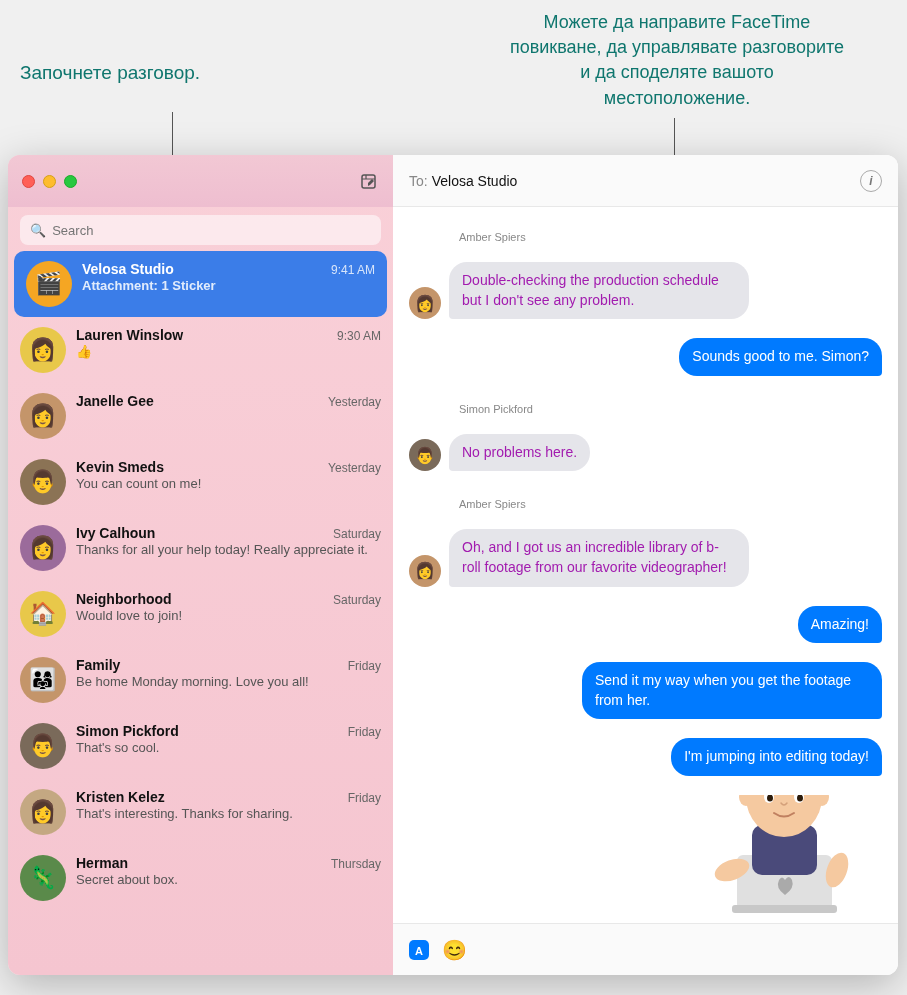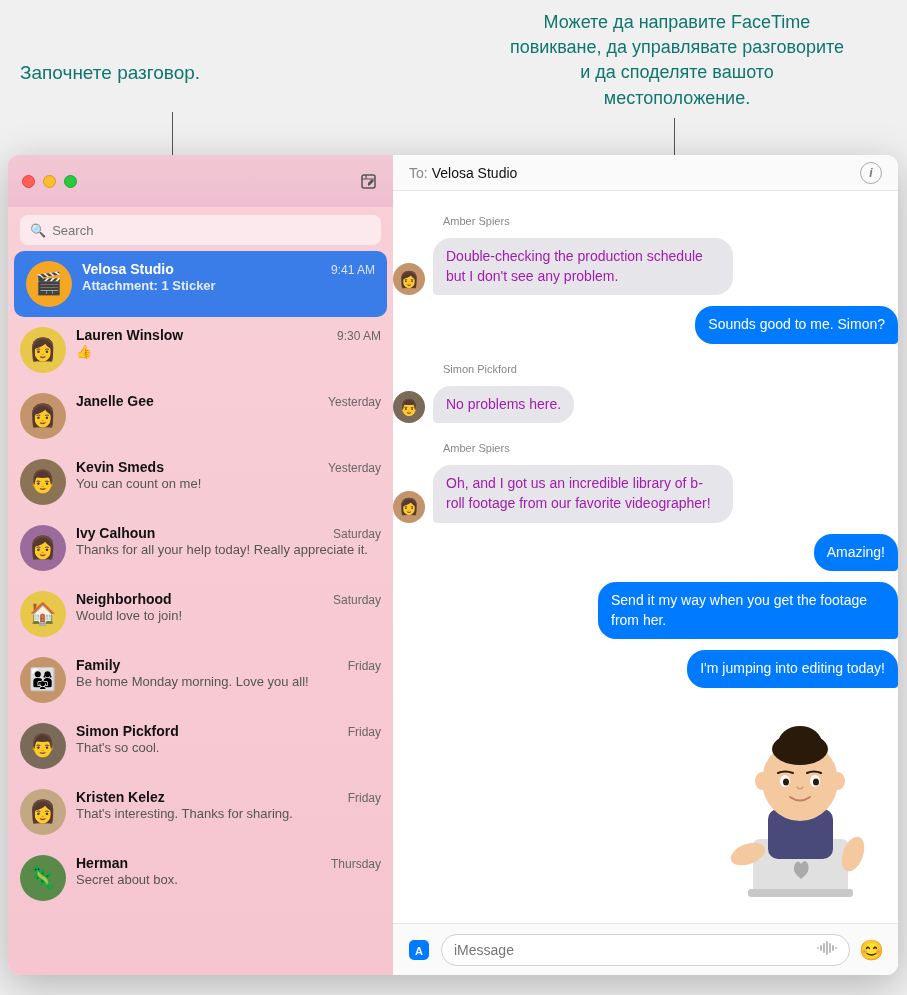--- a/index.html
+++ b/index.html
@@ -196,21 +196,21 @@
 
     
     .chat-area {
       flex: 1;
       background: #fff;
       display: flex;
       flex-direction: column;
     }
 
     .chat-header {
-      height: 36px;
+      height: 52px;
       border-bottom: 1px solid #e8e8e8;
       display: flex;
       align-items: center;
       padding: 0 16px;
       background: #fafafa;
     }
     .chat-to-label {
       font-size: 14px;
       color: #888;
       margin-right: 4px;
@@ -232,24 +232,24 @@
       font-size: 12px;
       color: #777;
       cursor: pointer;
       font-style: italic;
       font-weight: 600;
     }
 
     .messages-area {
       flex: 1;
       overflow-y: auto;
-      padding: 16px 0 8px;
+      padding: 16px 16px 8px;
       display: flex;
       flex-direction: column;
-      gap: 9px;
+      gap: 17px;
     }
     .messages-area::-webkit-scrollbar { display: none; }
 
     .sender-label {
       font-size: 11px;
       color: #888;
       text-align: left;
       margin-top: 8px;
       margin-bottom: 2px;
       padding-left: 50px;
@@ -600,30 +600,16 @@
       </div>
     </div>
 
     <div class="input-area">
       <div class="app-store-btn">
         <svg width="22" height="22" viewBox="0 0 22 22" fill="none">
           <rect x="1" y="1" width="20" height="20" rx="5" fill="#007aff"></rect>
           <text x="11" y="15.5" text-anchor="middle" fill="white" font-size="11" font-weight="bold" font-family="sans-serif">A</text>
         </svg>
       </div>
-      <div class="message-input-wrap">
-        <input class="message-input" type="text" placeholder="iMessage" style="">
-        <span class="waveform-icon">
-          <svg width="20" height="14" viewBox="0 0 20 14" fill="none">
-            <rect x="0" y="6" width="2" height="2" rx="1" fill="#bbb"></rect>
-            <rect x="3" y="4" width="2" height="6" rx="1" fill="#bbb"></rect>
-            <rect x="6" y="2" width="2" height="10" rx="1" fill="#bbb"></rect>
-            <rect x="9" y="0" width="2" height="14" rx="1" fill="#bbb"></rect>
-            <rect x="12" y="2" width="2" height="10" rx="1" fill="#bbb"></rect>
-            <rect x="15" y="4" width="2" height="6" rx="1" fill="#bbb"></rect>
-            <rect x="18" y="6" width="2" height="2" rx="1" fill="#bbb"></rect>
-          </svg>
-        </span>
-      </div>
       <div class="emoji-btn">😊</div>
     </div>
   </div>
 </div>
 
 </body></html>

